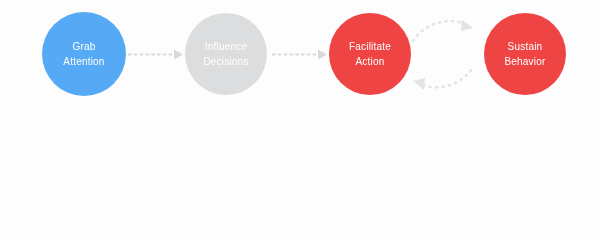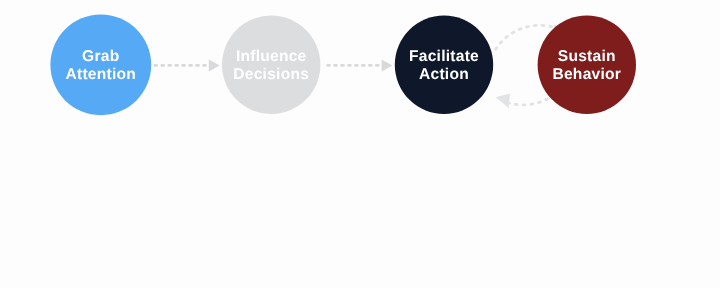--- a/index.html
+++ b/index.html
@@ -30,26 +30,26 @@
   .node-circle {
     position: absolute;
     border-radius: 50%;
     display: flex;
     align-items: center;
     justify-content: center;
     text-align: center;
     box-sizing: border-box;
   }
   .node-label {
-    font-size: 13px;
+    font-size: 10px;
     line-height: 15px;
     letter-spacing: 0.2px;
     color: #ffffff;
     white-space: pre-line;
-    font-weight: 700;
+    font-weight: 400;
     user-select: none;
   }
 </style>
 </head>
 <body>
 
 <div id="stage">
 
   <svg id="flow-svg" viewBox="0 0 600 109">
 
@@ -77,23 +77,23 @@
   <div class="node-circle" style="left:42px; top:12px; width:84px; height:84px; background:#56a9f5;">
     <div class="node-label">Grab
 Attention</div>
   </div>
 
   <div class="node-circle" style="left:185px; top:13px; width:82px; height:82px; background:#dcdddf;align-items:center;">
     <div class="node-label">Influence
 Decisions</div>
   </div>
 
-  <div class="node-circle" style="left:329px; top:13px; width:82px; height:82px; background:#0f172a;">
+  <div class="node-circle" style="left:329px; top:13px; width:82px; height:82px; background:#ef4444;">
     <div class="node-label">Facilitate
 Action</div>
   </div>
 
-  <div class="node-circle" style="left:448px; top:13px; width:82px; height:82px; background:#7f1d1d;">
+  <div class="node-circle" style="left:484px; top:13px; width:82px; height:82px; background:#ef4444;">
     <div class="node-label">Sustain
 Behavior</div>
   </div>
 
 </div>
 
 </body></html>

